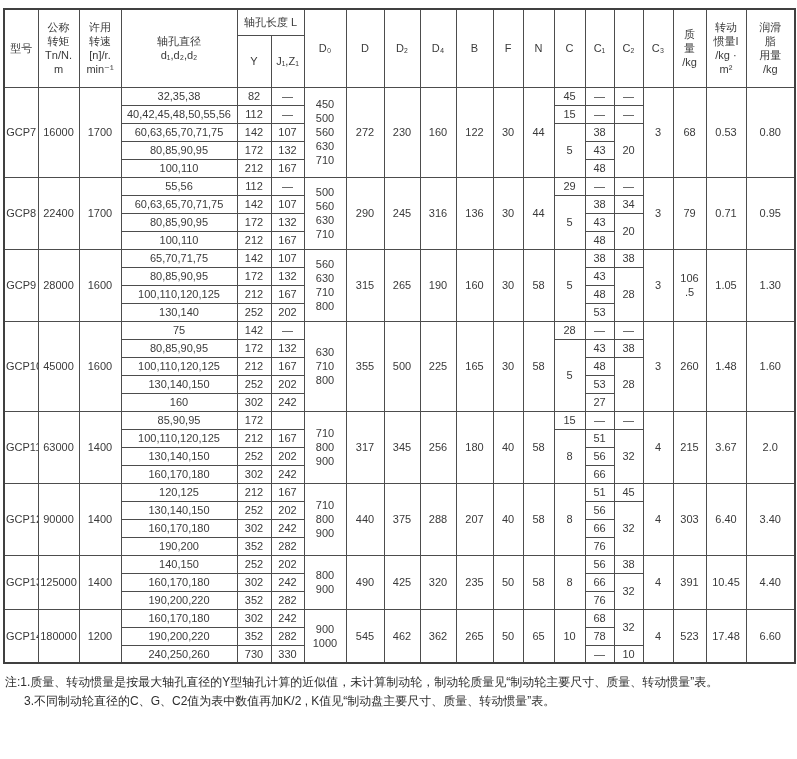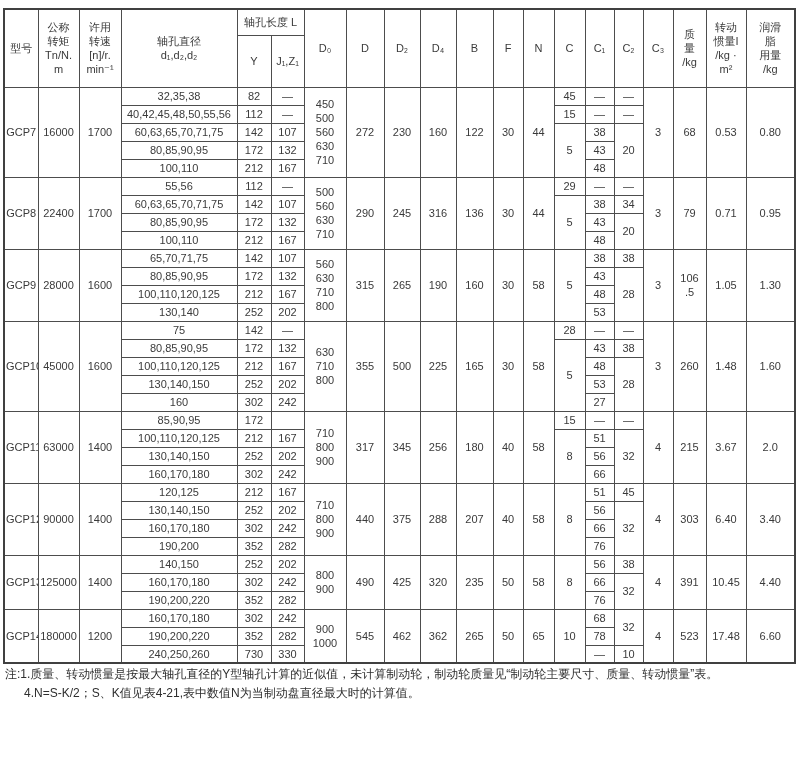--- a/index.html
+++ b/index.html
@@ -23,21 +23,21 @@
     padding:0 1px;
     font-size:11px;
     color:#3a3a3a;
     overflow:hidden;
   }
   thead th { font-size:11.5px; }
   thead tr.h1 th { height:26px; }
   thead tr.h2 th { height:52px; }
   tbody td { height:18px; }
   .notes {
-    margin-top:1px; padding-left:2px;
+    margin-top:9px; padding-left:2px;
     font-size:12px; color:#2e2e2e; line-height:1.6;
   }
   .note-line { white-space:nowrap; }
   .note-line.indent { padding-left:19px; }
 </style>
 </head>
 <body>
 
 <div class="page">
   <table class="spec">
@@ -459,15 +459,15 @@
           <td>730</td>
           <td>330</td>
           <td>—</td>
           <td>10</td>
         </tr>
       </tbody>
   </table>
 
   <div class="notes" id="notes">
       <div class="note-line">注:1.质量、转动惯量是按最大轴孔直径的Y型轴孔计算的近似值，未计算制动轮，制动轮质量见“制动轮主要尺寸、质量、转动惯量”表。</div>
-      <div class="note-line indent">4.N=S-K/2；S、K值见表4-21,表中数值N为当制动盘直径最大时的计算值。</div>
+      <div class="note-line indent">3.不同制动轮直径的C、G、C2值为表中数值再加K/2 , K值见“制动盘主要尺寸、质量、转动惯量”表。</div>
     </div>
 </div>
 
 </body></html>

